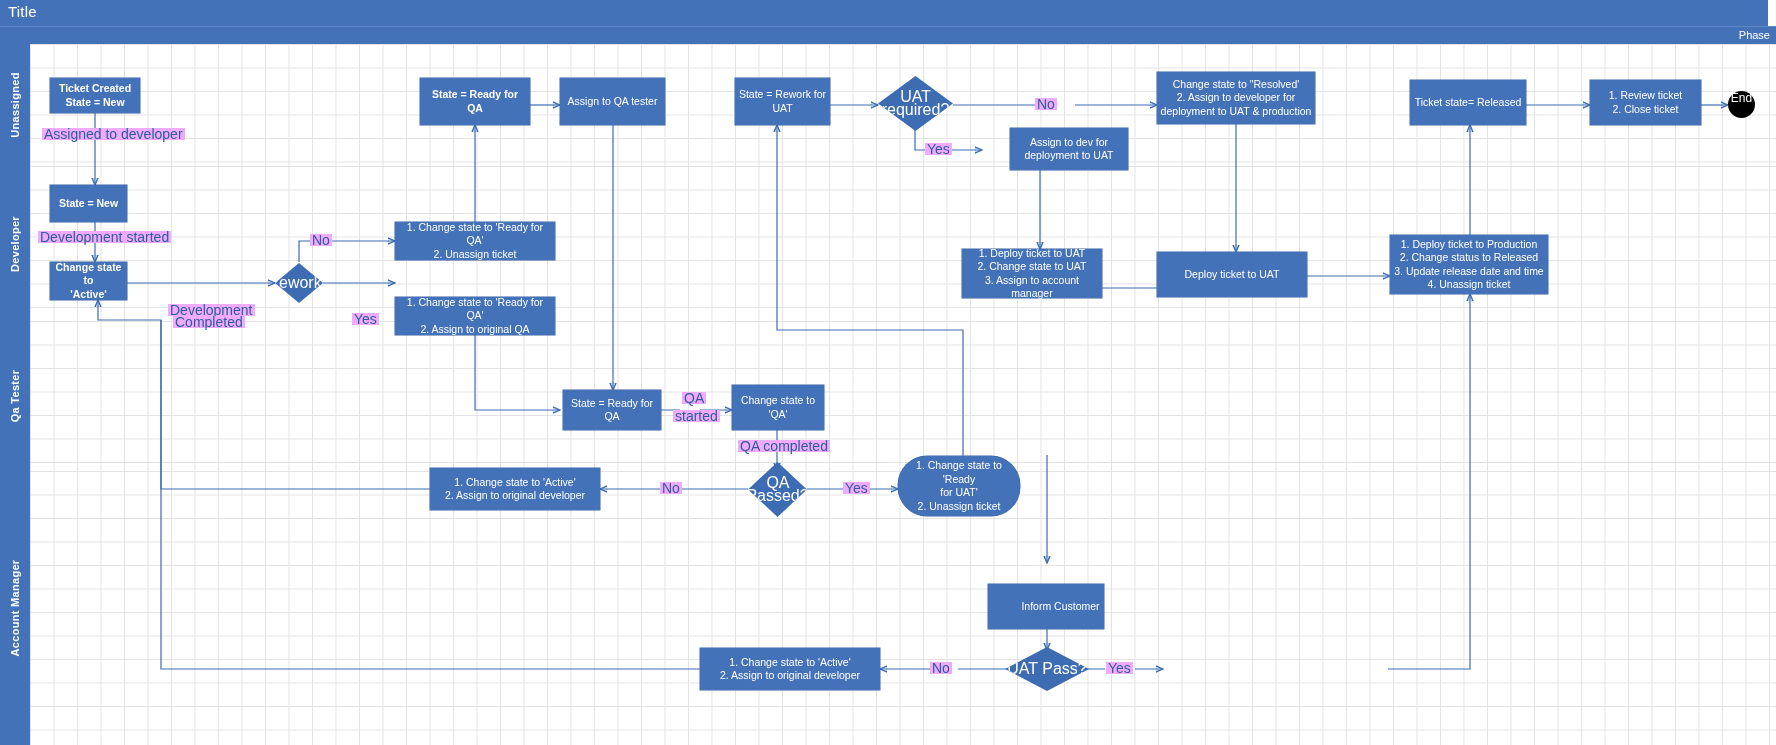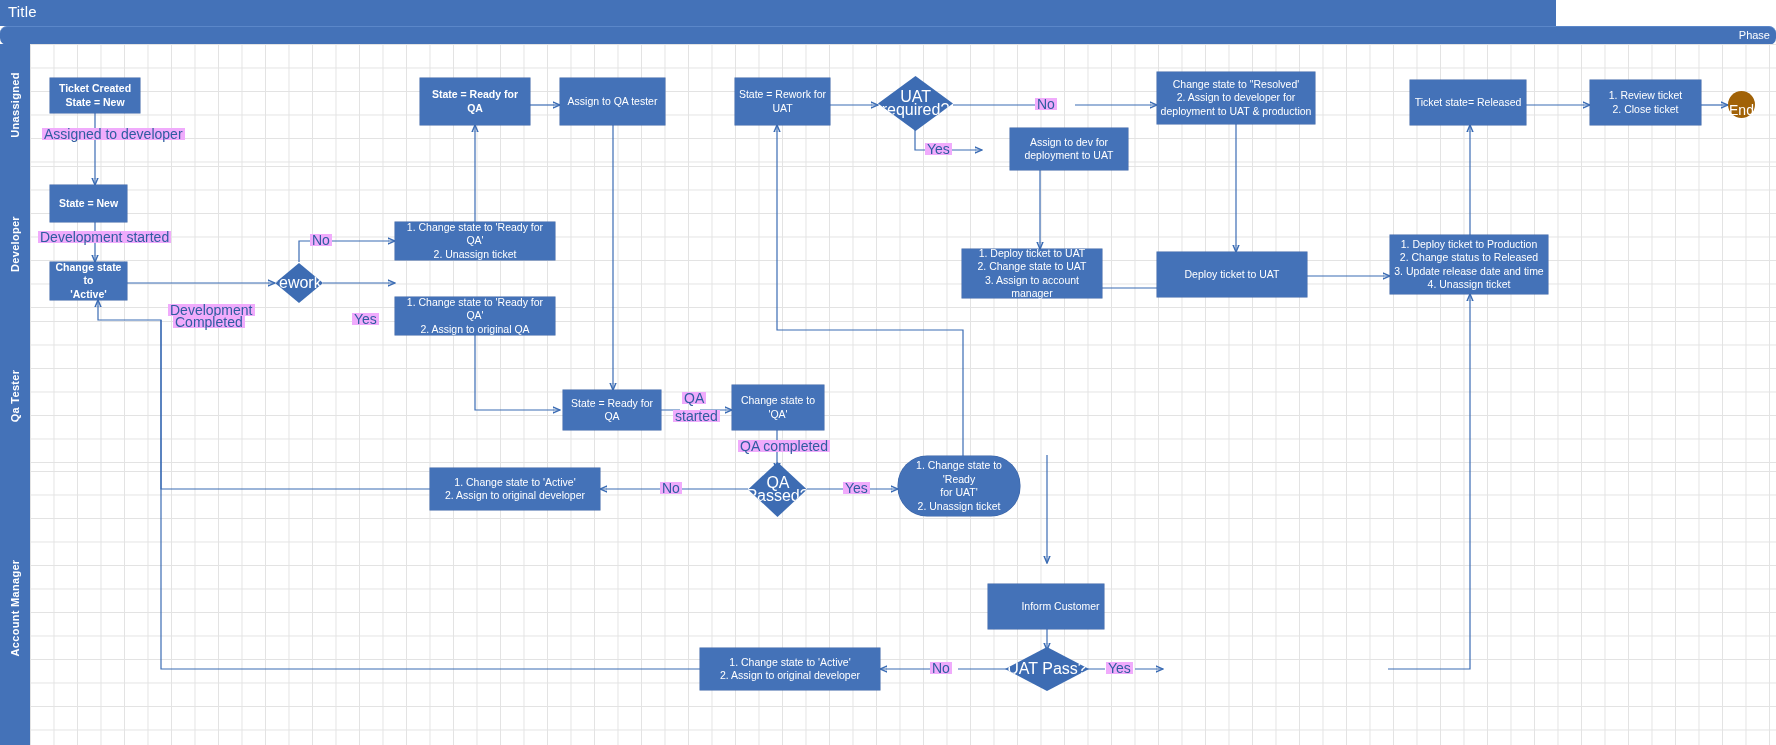--- a/index.html
+++ b/index.html
@@ -10,33 +10,32 @@
   #canvas {
     position: relative;
     width: 1776px;
     height: 745px;
     overflow: hidden;
     background: #ffffff;
   }
   
   .title-band {
     position: absolute; left: 0; top: 0;
-    width: 1556px; height: 26px;
+    width: 1768px; height: 26px;
     background: #4472b8;
   }
   .title-text {
     position: absolute; left: 8px; top: 3px;
     color: #ffffff; font-size: 15px; letter-spacing: .2px;
   }
   .phase-band {
     position: absolute; left: 0; top: 26px;
     width: 1776px; height: 18px;
     background: #4472b8;
     border-top: 1px solid #5b87c9;
-    border-radius: 7px;
   }
   .phase-text {
     position: absolute; right: 6px; top: 2px;
     color: #ffffff; font-size: 11px;
   }
   
   .lane-header {
     position: absolute; left: 0;
     width: 30px;
     background: #4472b8;
@@ -86,25 +85,25 @@
     background: #3d6cb3;
     color: #ffffff;
     font-size: 16px;
     line-height: 12.5px;
     text-align: center;
     display: flex; align-items: center; justify-content: center;
     clip-path: polygon(50% 0, 100% 50%, 50% 100%, 0 50%);
   }
   .terminator {
     position: absolute;
-    background: #a16207;
+    background: #000000;
     color: #ffffff;
     border-radius: 50%;
-    display: flex; align-items: flex-end; justify-content: center;
-    font-size: 14px;
+    display: flex; align-items: flex-start; justify-content: center;
+    font-size: 12px;
   }
   
   .elabel {
     position: absolute;
     color: #2f5ca0;
     font-size: 14px;
     line-height: 12px;
     background: #f0abfc;
     padding: 0 2px;
     white-space: nowrap;

